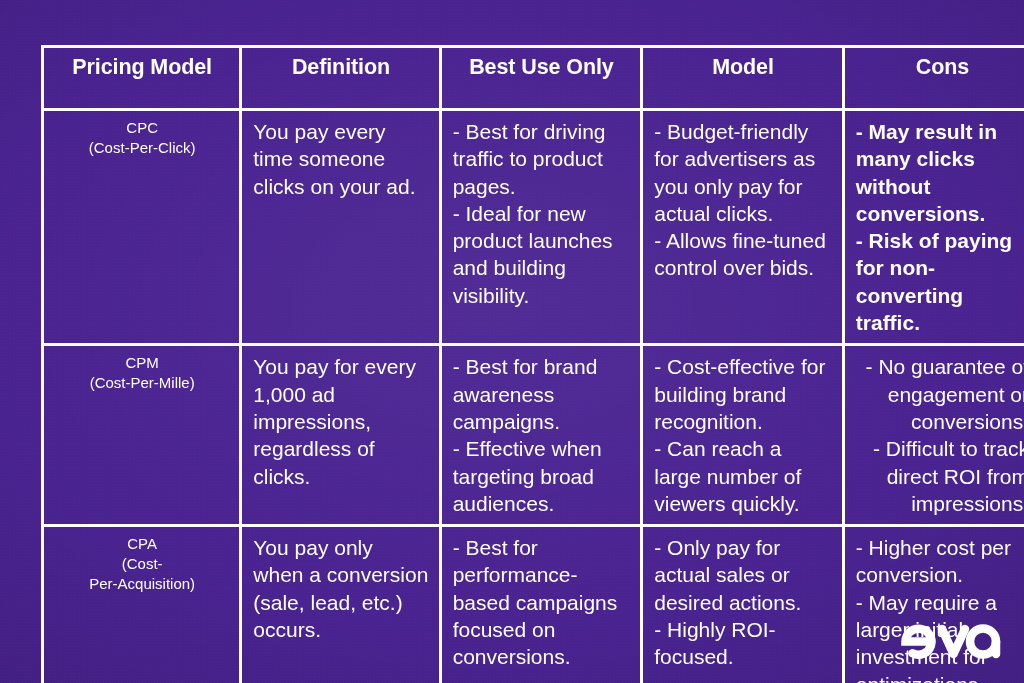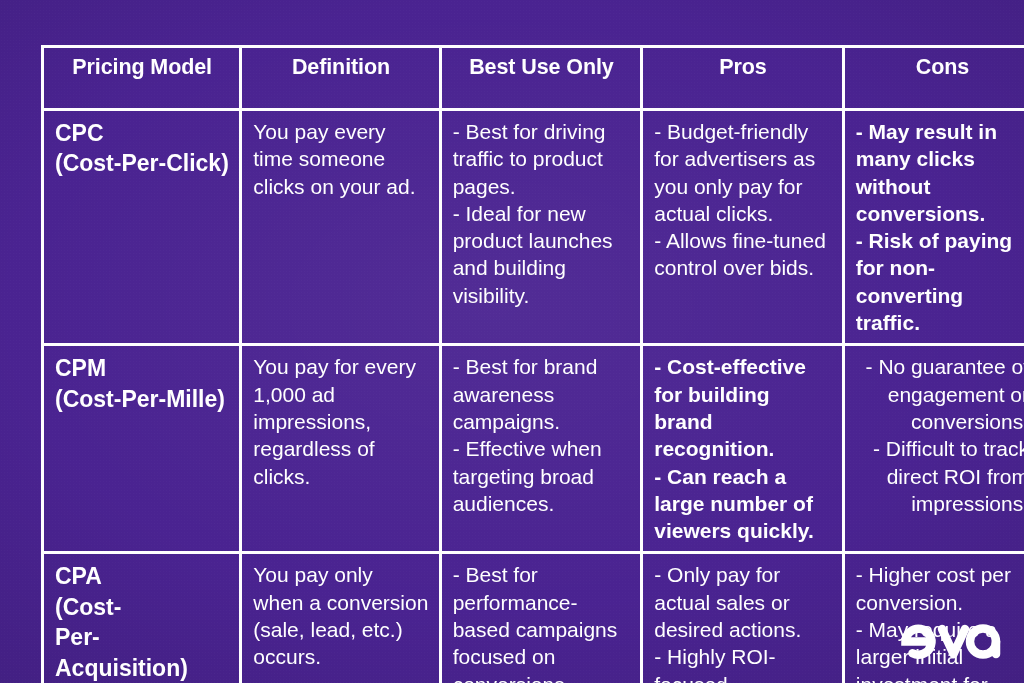--- a/index.html
+++ b/index.html
@@ -70,23 +70,24 @@
     letter-spacing: -0.1px;
     height: 46px;
     padding: 4px 6px;
   }
   tbody td {
     font-size: 21px;
     line-height: 1.30;
     font-weight: 500;
   }
   td.model-cell {
+    text-align: center;
     vertical-align: middle;
-    font-weight: 700;
-    font-size: 23px;
+    font-weight: 400;
+    font-size: 15px;
     line-height: 1.32;
     padding: 8px 6px;
   }
   
   col.c0 { width: 181px; }
   col.c1 { width: 182px; }
   col.c2 { width: 184px; }
   col.c3 { width: 184px; }
   col.c4 { width: 180px; }
 
@@ -119,21 +120,21 @@
         <col class="c1">
         <col class="c2">
         <col class="c3">
         <col class="c4">
     </colgroup>
     <thead>
       <tr>
         <th style="white-space: pre-wrap;">Pricing Model</th>
         <th style="white-space: pre-wrap;">Definition</th>
         <th style="white-space: pre-wrap;">Best Use Only</th>
-        <th style="white-space: pre-wrap;">Pros</th>
+        <th style="white-space: pre-wrap;">Model</th>
         <th style="white-space: pre-wrap;">Cons</th>
       </tr>
     </thead>
     <tbody>
       <tr class="row-0">
         <td class="model-cell" style="white-space: pre-wrap;">CPC
 (Cost-Per-Click)</td>
         <td style="white-space: pre-wrap;">You pay every time someone clicks on your ad.</td>
         <td style="white-space: pre-wrap;">- Best for driving traffic to product pages.
 - Ideal for new product launches and building visibility.</td>
@@ -141,21 +142,21 @@
 - Allows fine-tuned control over bids.</td>
         <td style="white-space: pre-wrap; font-weight: bold;">- May result in many clicks without conversions.
 - Risk of paying for non-converting traffic.</td>
       </tr>
       <tr class="row-1">
         <td class="model-cell" style="white-space: pre-wrap;">CPM
 (Cost-Per-Mille)</td>
         <td style="white-space: pre-wrap;">You pay for every 1,000 ad impressions, regardless of clicks.</td>
         <td style="white-space: pre-wrap;">- Best for brand awareness campaigns.
 - Effective when targeting broad audiences.</td>
-        <td style="white-space: pre-wrap; font-weight: bold;">- Cost-effective for building brand recognition.
+        <td style="white-space: pre-wrap;">- Cost-effective for building brand recognition.
 - Can reach a large number of viewers quickly.</td>
         <td style="white-space: pre-wrap; text-align: right;">- No guarantee of engagement or conversions.
 - Difficult to track direct ROI from impressions.</td>
       </tr>
       <tr class="row-2">
         <td class="model-cell" style="white-space: pre-wrap;">CPA
 (Cost-
 Per-Acquisition)</td>
         <td style="white-space: pre-wrap;">You pay only when a conversion (sale, lead, etc.) occurs.</td>
         <td style="white-space: pre-wrap;">- Best for performance-based campaigns focused on conversions.</td>

